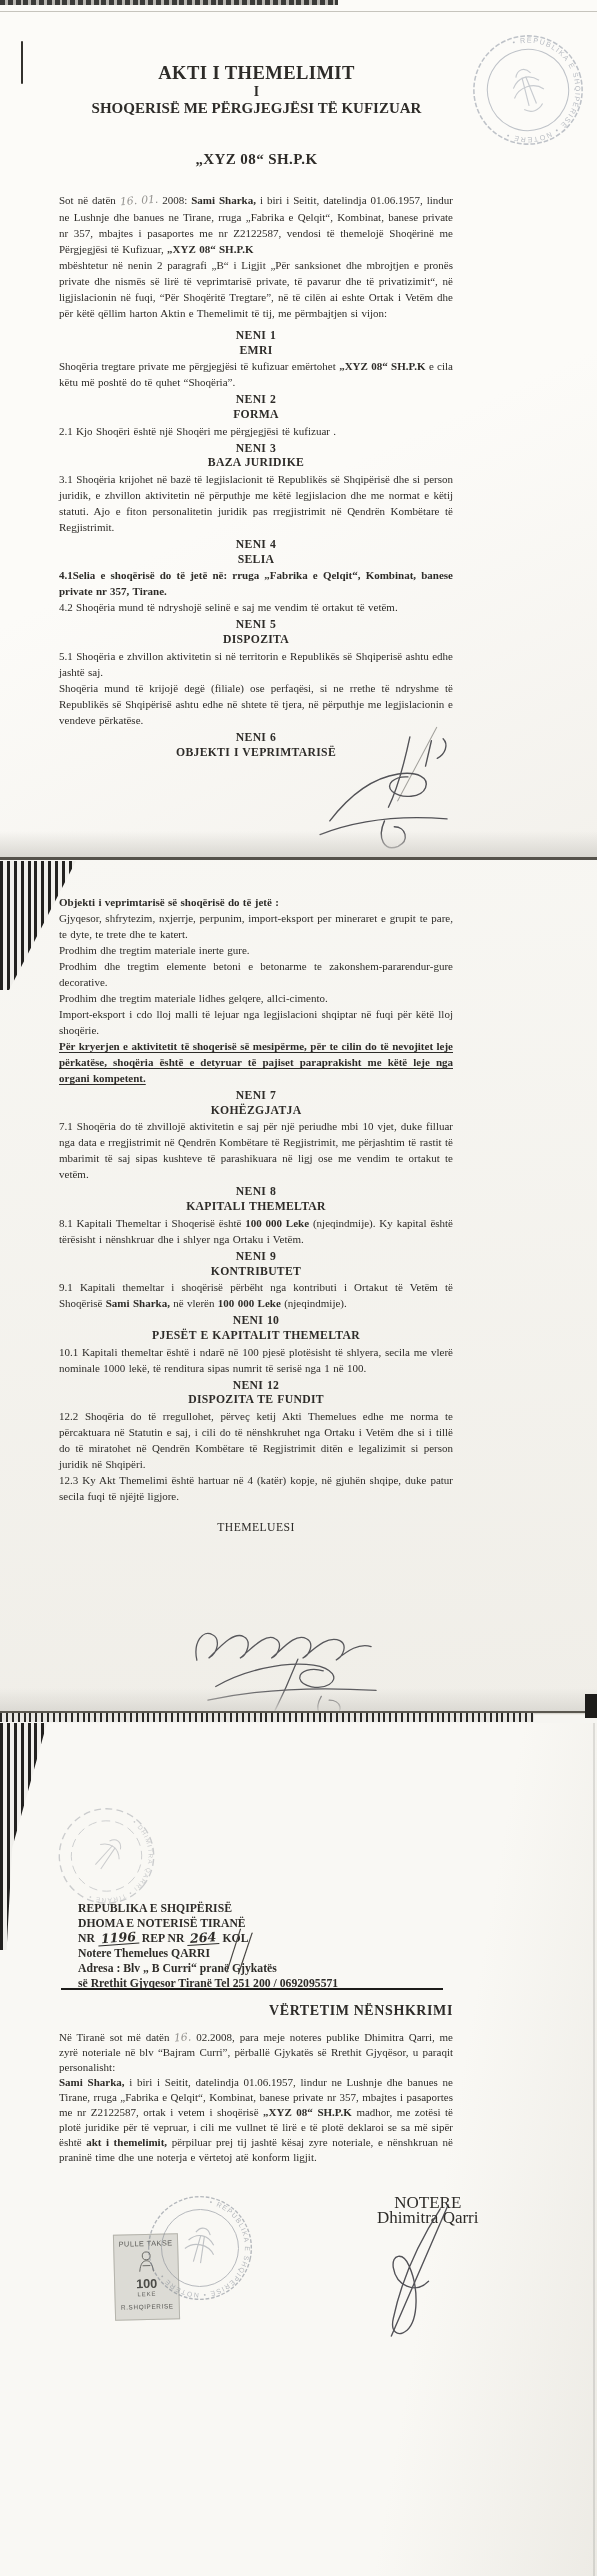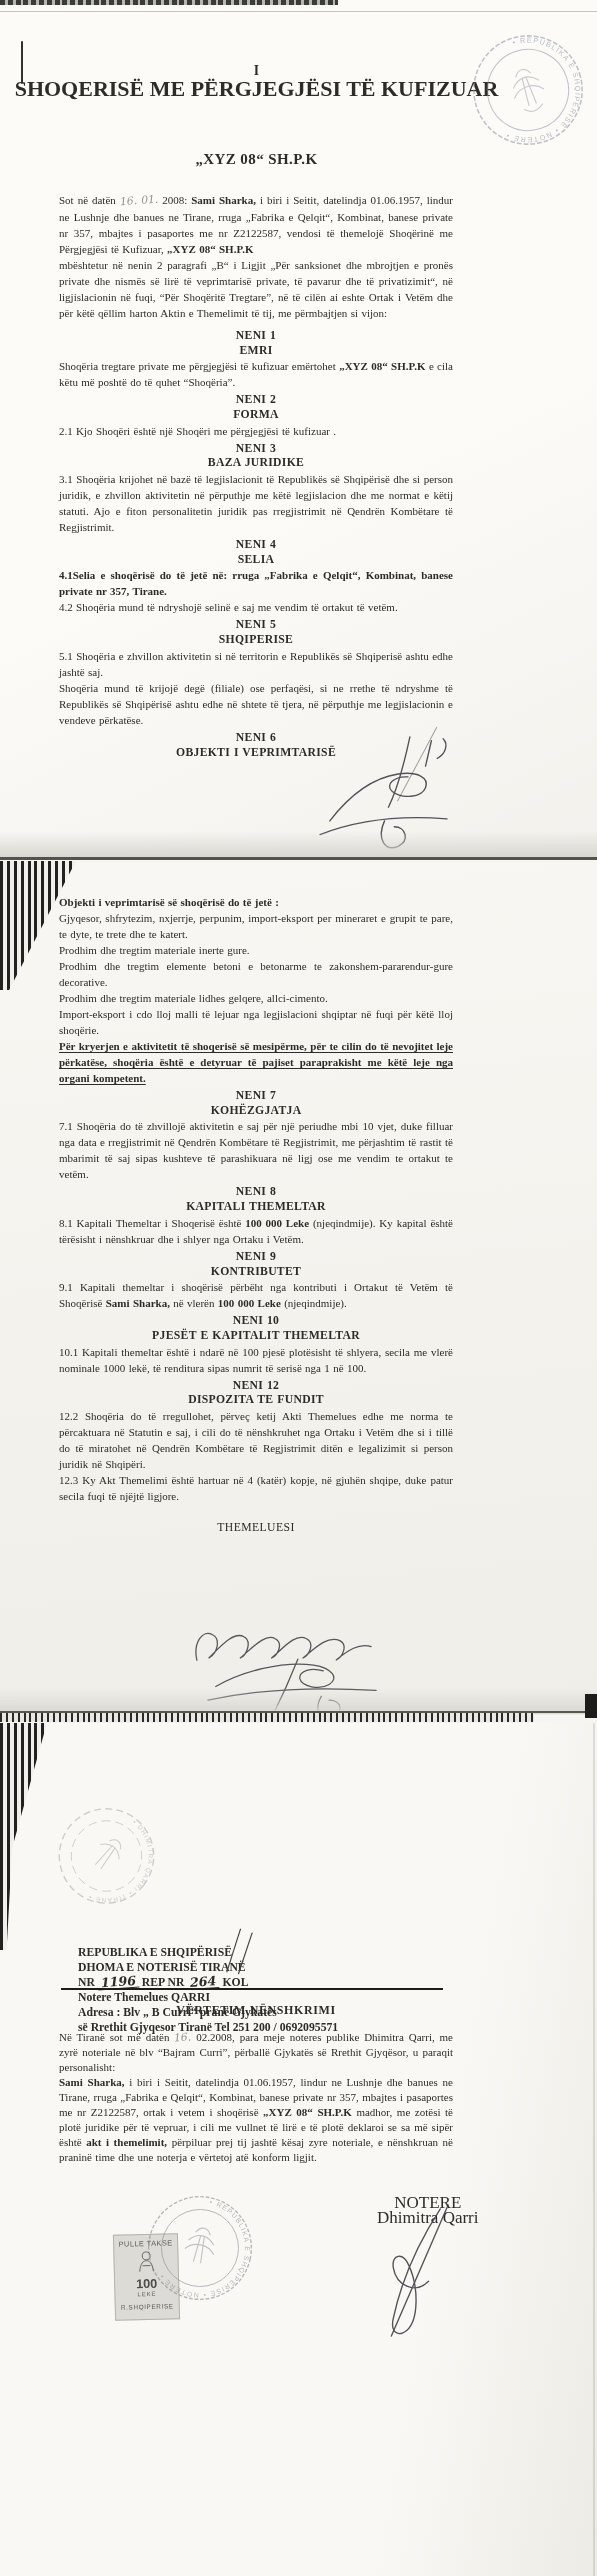--- a/index.html
+++ b/index.html
@@ -32,36 +32,36 @@
   .edge-blot{position:absolute;left:585px;top:1694px;width:11.7px;height:23.5px;background:#1d1c1a;}
   .edge-line-r{position:absolute;left:593px;top:1723px;width:2px;height:853px;background:rgba(0,0,0,.10);}
 
   
   .col{position:absolute;left:59px;width:394px;font-size:11px;line-height:16px;
        text-align:justify;word-spacing:0.6px;}
   .col p{margin:0;}
   .title-block{position:absolute;left:0;top:63px;width:513px;text-align:center;font-weight:bold;}
   .t-main{font-size:18.6px;letter-spacing:0.4px;line-height:20.6px;}
   .t-i{font-size:13.7px;line-height:15.7px;}
-  .t-sub{font-size:22px;line-height:19.6px;}
+  .t-sub{font-size:15px;line-height:19.6px;}
   .company{position:absolute;left:0;top:151px;width:513px;text-align:center;
            font-weight:bold;font-size:15px;letter-spacing:0.4px;}
   .art{margin-top:3px;}
   .art-first{margin-top:7.8px;}
   h3.neni,h4.nsub{margin:0;text-align:center;font-size:11.7px;line-height:14.7px;letter-spacing:0.3px;}
   .founder{margin-top:15.7px;text-align:center;font-weight:normal;font-size:11.7px;letter-spacing:0.4px;}
   .note{font-weight:bold;text-decoration:underline;text-underline-offset:2px;}
   .hw{font-family:"DejaVu Serif",serif;font-style:italic;display:inline-block;}
   .hw-faint{opacity:.5;font-size:10.8px;transform:rotate(-4deg);}
   .hw-u{font-size:12.7px;transform:rotate(-4deg);border-bottom:1px solid #2a2a28;padding:0 2.9px;line-height:10.8px;}
   .p3-header{position:absolute;left:78px;top:1901px;width:352px;font-weight:bold;
-             font-size:11.7px;line-height:15px;margin-top:44px;}
+             font-size:11.7px;line-height:15px;}
   .p3-rule{position:absolute;left:61px;top:1988px;width:382px;height:2.4px;background:#1d1c1a;}
-  .p3-title{position:absolute;left:59px;top:2003px;width:394px;text-align:center;
-            font-weight:bold;font-size:12px;letter-spacing:0.6px;}
+  .p3-title{position:absolute;left:59px;top:2003px;width:394px;text-align:right;
+            font-weight:bold;font-size:14px;letter-spacing:0.6px;}
   .col3{top:2030px;line-height:15px;}
   .notary-block{position:absolute;left:377px;top:2196px;font-weight:normal;font-size:17px;line-height:14.7px;}
   
   .svgabs{position:absolute;}
   .stamp1{left:470px;top:32px;transform:rotate(-18deg);opacity:.55;}
   .stamp2{left:55px;top:1802px;transform:rotate(38deg);opacity:.33;}
   .stamp3{left:145px;top:2193px;transform:rotate(12deg);opacity:.55;}
   .sig1{left:316px;top:731px;}
   .sig2{left:191px;top:1621px;}
   .sig3{left:204px;top:1653px;}
@@ -80,20 +80,21 @@
 
 <div class="canvas">
 
   <div class="page p1">
     <div class="top-tape"></div>
     <div class="top-line"></div>
     <div class="staple"></div>
     <div class="corner-line"></div>
 
     <div class="title-block">
+      <div class="t-main">AKTI I THEMELIMIT</div>
       <div class="t-i">I</div>
       <div class="t-sub">SHOQERISË  ME PËRGJEGJËSI TË KUFIZUAR</div>
     </div>
     <div class="company">„XYZ 08“  SH.P.K</div>
 
     <div class="col" style="top:192px;">
       <p>
         <span>Sot në datën</span>
         <span class="hw hw-faint">16. 01.</span>
         <span>2008: </span>
@@ -127,21 +128,21 @@
 
       <div class="art">
         <h3 class="neni">NENI 4</h3>
         <h4 class="nsub">SELIA</h4>
         <p><b>4.1Selia e shoqërisë do të jetë në: rruga „Fabrika e Qelqit“, Kombinat, banese private nr 357, Tirane.</b></p>
         <p>4.2 Shoqëria mund të ndryshojë selinë e saj me vendim të ortakut të vetëm.</p>
       </div>
 
       <div class="art">
         <h3 class="neni">NENI 5</h3>
-        <h4 class="nsub">SHQIPERISE</h4>
+        <h4 class="nsub">DISPOZITA</h4>
         <p>5.1  Shoqëria e zhvillon aktivitetin si në territorin e Republikës së Shqiperisë ashtu edhe jashtë saj.</p>
         <p>Shoqëria mund të krijojë degë (filiale) ose perfaqësi, si ne rrethe të ndryshme të Republikës së Shqipërisë ashtu edhe në shtete të tjera, në përputhje me legjislacionin e vendeve përkatëse.</p>
       </div>
 
       <div class="art">
         <h3 class="neni">NENI 6</h3>
         <h4 class="nsub">OBJEKTI I VEPRIMTARISË</h4>
       </div>
     </div>
 

